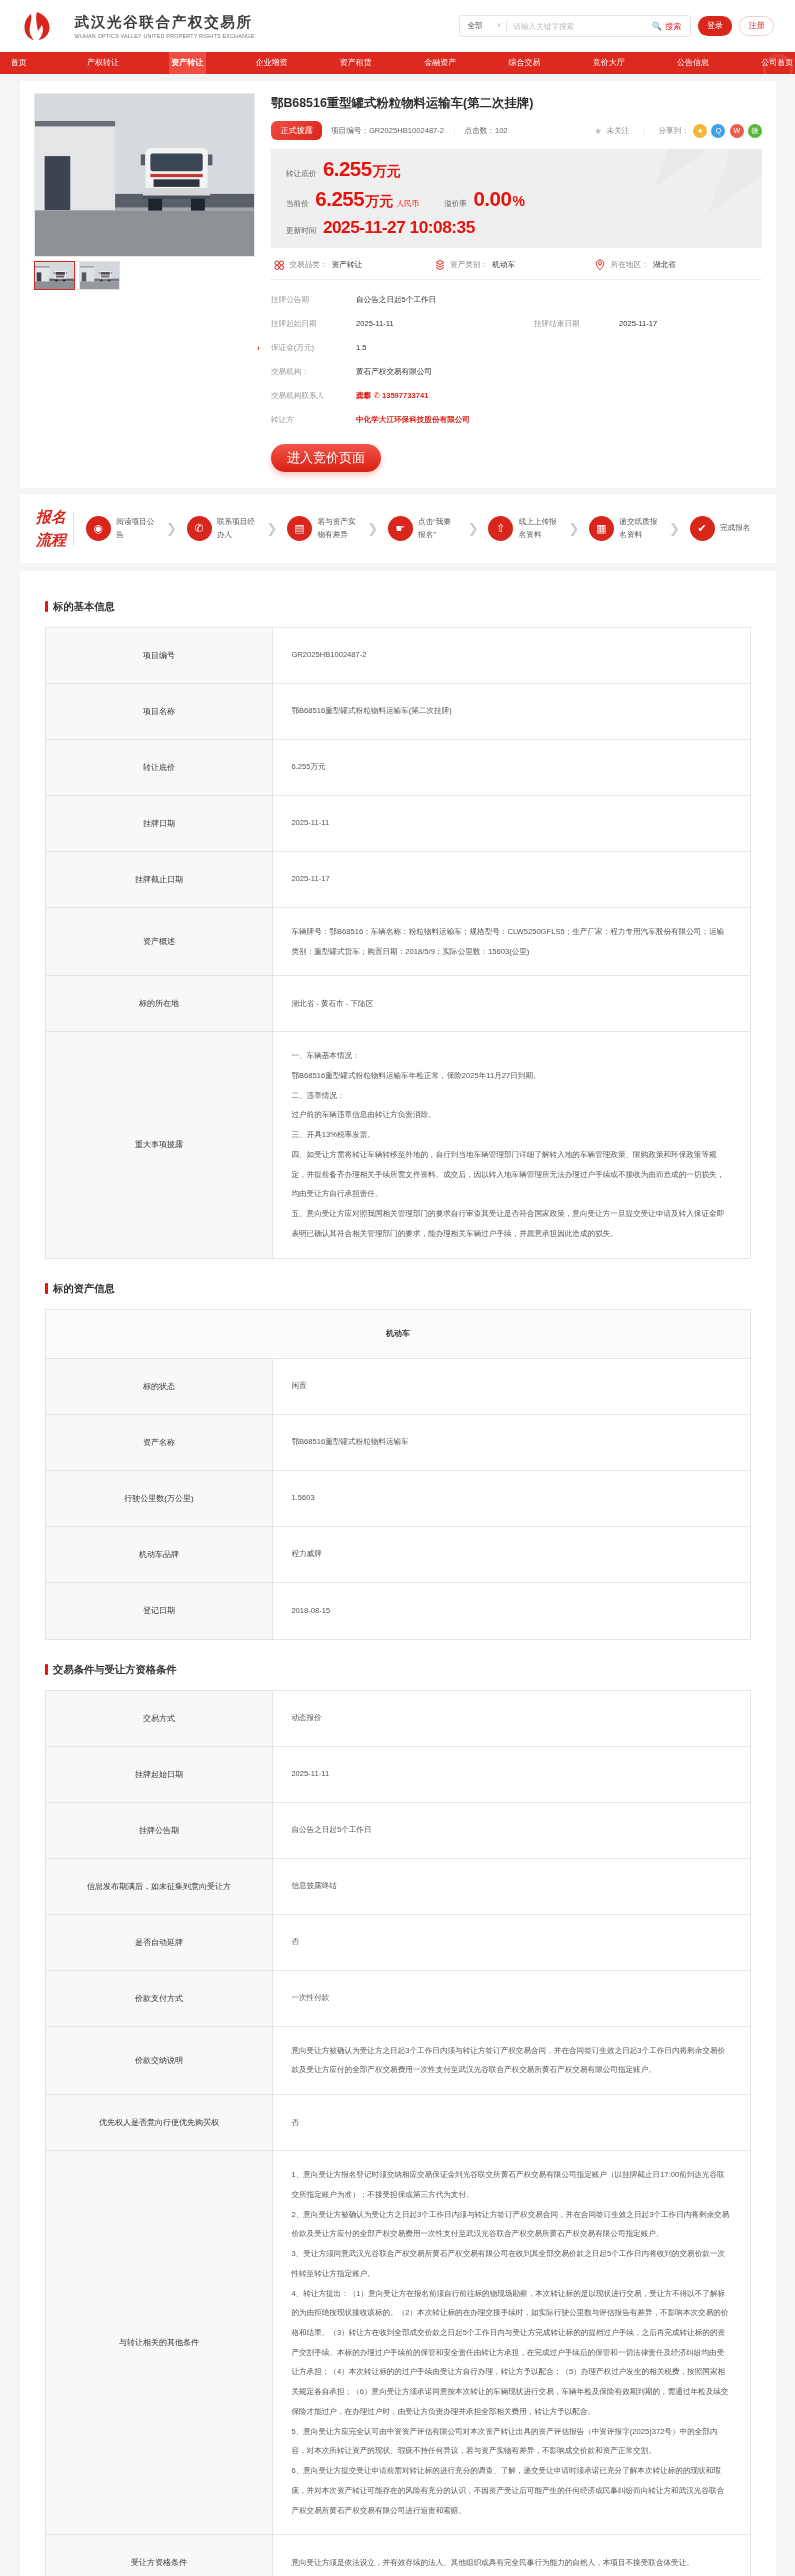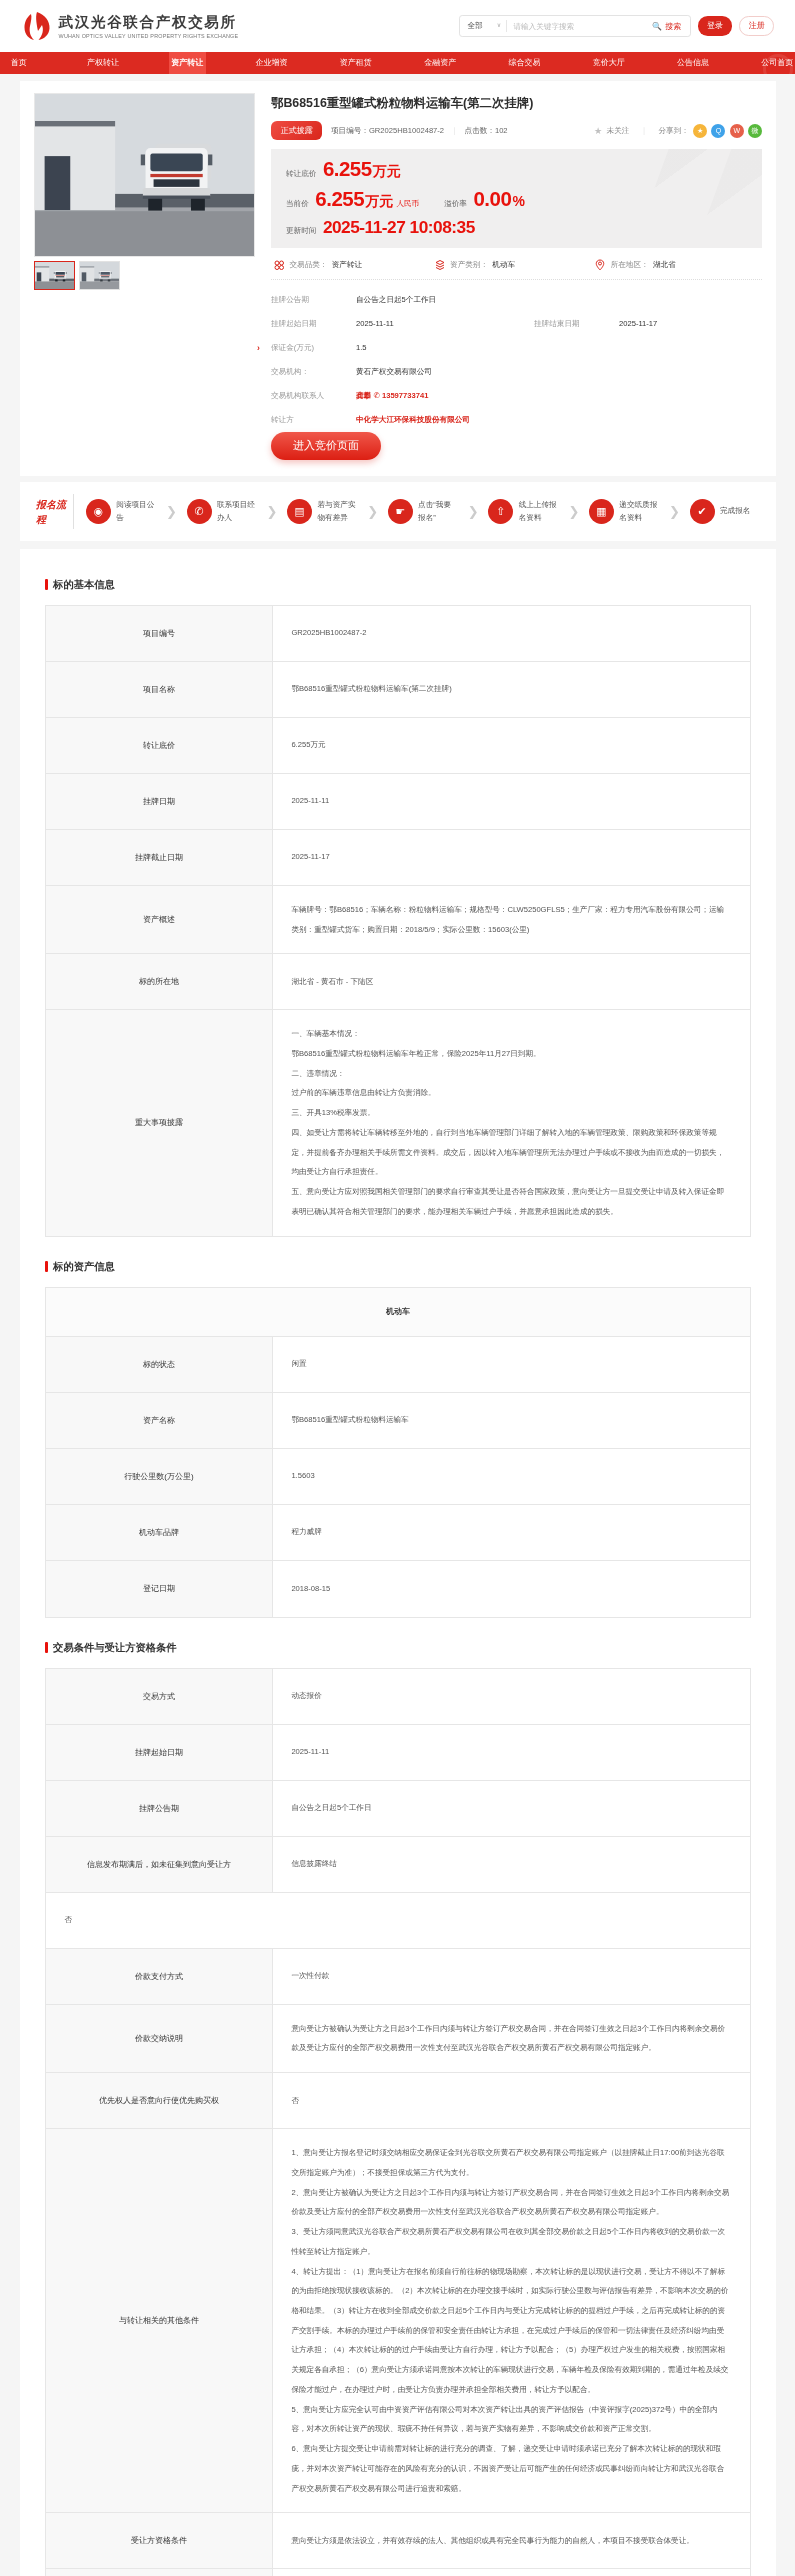--- a/index.html
+++ b/index.html
@@ -4,21 +4,21 @@
 <style>
   * { margin:0; padding:0; box-sizing:border-box; }
   html { background:#e9e9e9; }
   body {
     width:796px; margin:0 auto; background:#f5f5f5;
     font-family:"Liberation Sans","DejaVu Sans",sans-serif;
     color:#333; font-size:7.6px;
   }
   
   .topbar { height:52px; background:#fff; display:flex; align-items:center; padding:0 21.6px; }
-  .logo { display:flex; align-items:center; gap:7px; }
+  .logo { display:flex; align-items:center; gap:23px; }
   .logo-mark { width:30px; height:30px; }
   .logo-title { font-size:14.6px; font-weight:bold; color:#3d3d3d; letter-spacing:1.6px; }
   .logo-sub { font-size:5.4px; color:#777; letter-spacing:0.2px; margin-top:1.6px; }
   .top-right { margin-left:auto; display:flex; align-items:center; gap:7.6px; }
   .search-box { width:232px; height:21.6px; border:0.5px solid #e3e3e3; border-radius:3.2px;
     display:flex; align-items:center; background:#fff; }
   .search-cat { padding:0 5.4px 0 7.6px; color:#555; font-size:7.6px; display:flex; gap:14px; cursor:pointer; }
   .search-cat .caret { color:#aaa; font-size:6px; }
   .search-divider { width:0.5px; height:12px; background:#e7e7e7; }
   .search-input { flex:1; border:none; outline:none; padding:0 6.5px; font-size:7.6px; color:#333;
@@ -82,26 +82,26 @@
   .cat-value { color:#333; }
   
   .fields { padding-top:7.6px; }
   .f-row { display:flex; align-items:center; min-height:24px; position:relative; }
   .f-label { width:85px; color:#999; font-size:7.6px; flex:0 0 auto; }
   .f-value { color:#333; font-size:7.6px; }
   .f-value.w { width:178px; }
   .f-red { color:#d9261c; font-weight:bold; }
   .phone-icon { color:#d9261c; margin:0 2.2px; }
   .row-caret { position:absolute; left:-14px; color:#d9261c; font-size:8.6px; font-weight:bold; }
-  .bid-btn { margin-top:0; width:110px; height:28px; border:none; border-radius:14px;
-    background:linear-gradient(180deg,#f0574a,#dc1f13); color:#fff; font-size:11px; cursor:pointer;
+  .bid-btn { margin-top:12px; width:110px; height:28px; border:none; border-radius:14px;
+    background:linear-gradient(180deg,#f0574a,#dc1f13); color:#fff; font-size:13px; cursor:pointer;
     font-family:inherit; box-shadow:0 3.2px 6.5px rgba(220,31,19,.25); }
   
   .process-card { margin-top:6.5px; padding:12px 16px; display:flex; align-items:center; }
-  .process-label { color:#d9261c; font-size:10px; font-weight:bold; font-style:italic;
+  .process-label { color:#d9261c; font-size:15px; font-weight:bold; font-style:italic;
     line-height:1.5; width:32px; flex:0 0 auto; }
   .process-divider { width:0.5px; height:35px; background:#e0e0e0; margin:0 12px 0 5.4px; }
   .steps { flex:1; display:flex; align-items:center; justify-content:space-between; }
   .step { display:flex; align-items:center; gap:5.4px; }
   .step-circle { width:25px; height:25px; border-radius:50%; background:#d9261c; color:#fff;
     display:flex; align-items:center; justify-content:center; font-size:10.8px; flex:0 0 auto; }
   .step-circle.check { background:#d9261c; }
   .step-text { font-size:7.6px; color:#555; width:40px; line-height:1.7; }
   .step-arrow { color:#ccc; font-size:13px; font-family:"DejaVu Sans",sans-serif; }
   
@@ -484,20 +484,21 @@
       </div>
       <div class="t-row">
         <div class="t-label">挂牌公告期</div>
         <div class="t-value">自公告之日起5个工作日</div>
       </div>
       <div class="t-row">
         <div class="t-label">信息发布期满后，如未征集到意向受让方</div>
         <div class="t-value">信息披露终结</div>
       </div>
       <div class="t-row">
+        <div class="t-label">是否自动延牌</div>
         <div class="t-value">否</div>
       </div>
       <div class="t-row">
         <div class="t-label">价款支付方式</div>
         <div class="t-value">一次性付款</div>
       </div>
       <div class="t-row">
         <div class="t-label">价款交纳说明</div>
         <div class="t-value">意向受让方被确认为受让方之日起3个工作日内须与转让方签订产权交易合同，并在合同签订生效之日起3个工作日内将剩余交易价款及受让方应付的全部产权交易费用一次性支付至武汉光谷联合产权交易所黄石产权交易有限公司指定账户。</div>
       </div>

